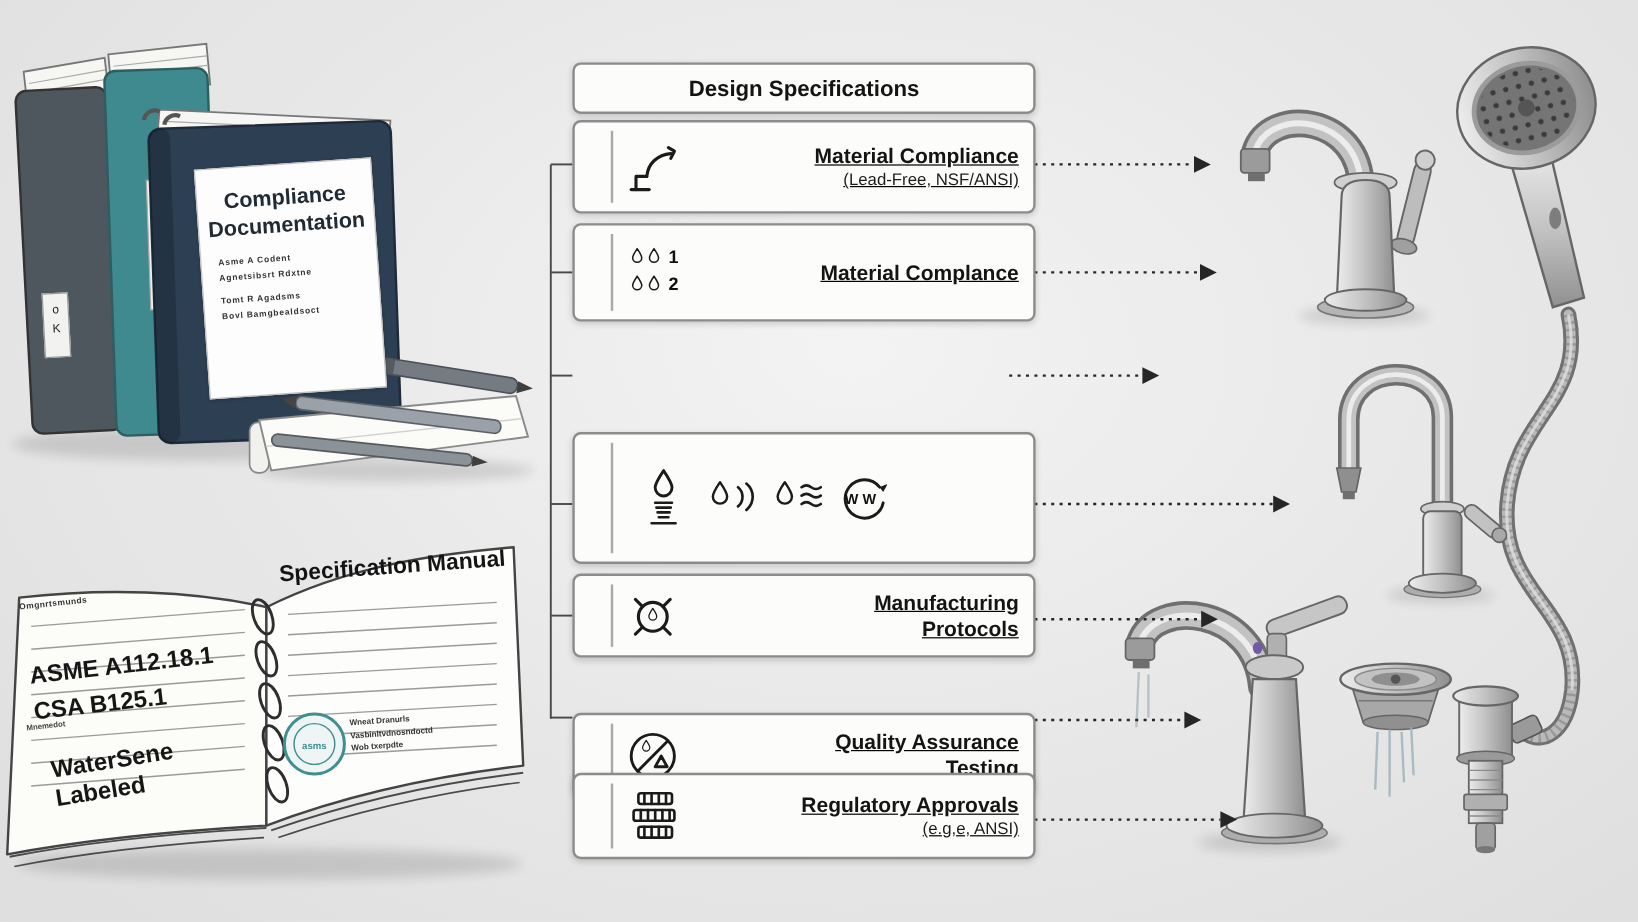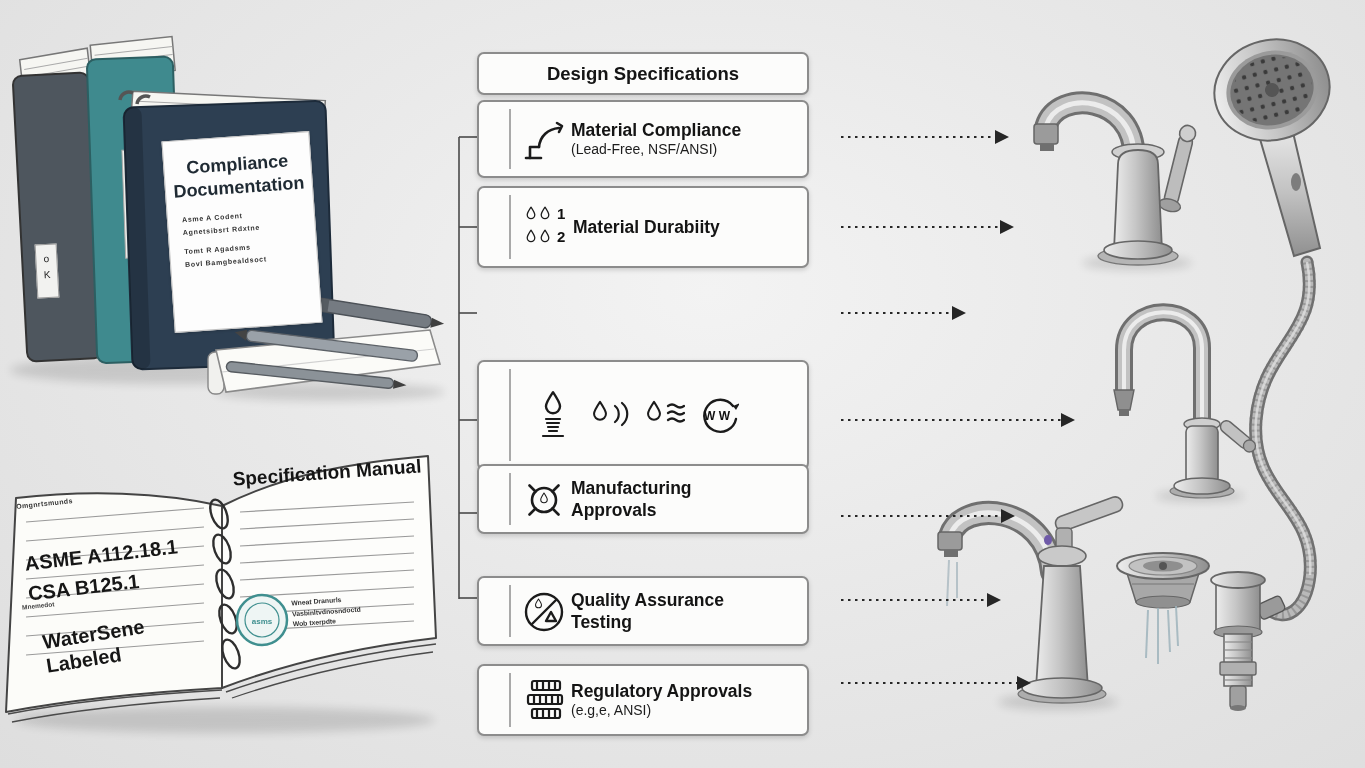--- a/index.html
+++ b/index.html
@@ -3,29 +3,29 @@
 <meta charset="utf-8">
 <title>Diagram</title>
 <style>
   html,body{margin:0;padding:0;}
   body{width:1365px;height:768px;overflow:hidden;background:#e4e4e4;
        font-family:"Liberation Sans","DejaVu Sans",sans-serif;}
   .canvas{position:relative;width:1365px;height:768px;overflow:hidden;
           background:radial-gradient(ellipse at 52% 38%, #f3f3f3 0%, #e9e9e9 45%, #dedede 100%);}
   .bg{position:absolute;left:0;top:0;z-index:1;}
   .ov{position:absolute;z-index:2;}
-  .fbox{position:absolute;left:477px;width:332px;z-index:3;background:#fcfcfb;
+  .fbox{position:absolute;left:477px;width:386px;z-index:3;background:#fcfcfb;
         border:2px solid #8c8c8c;border-radius:7px;box-shadow:0 2px 5px rgba(0,0,0,.16);
         display:flex;align-items:center;box-sizing:border-box;}
   .fhead{justify-content:center;}
   .htxt{font-size:18.5px;font-weight:700;color:#141414;}
   .rule{position:absolute;left:30px;top:7px;bottom:7px;width:2px;background:#a9a9a9;}
   .icn{margin-left:42px;flex:0 0 auto;display:flex;align-items:center;}
   .icn svg{display:block;}
-  .txt{flex:1;text-align:left;padding:0 12px 0 4px;}
+  .txt{flex:1;text-align:right;padding:0 12px 0 4px;text-decoration:underline;}
   .t1{font-size:17.5px;font-weight:700;color:#141414;line-height:1.28;}
   .t2{font-size:14px;font-weight:400;color:#1d1d1d;line-height:1.28;}
   .icnrow{margin-left:52px;display:flex;gap:8px;align-items:center;}
   svg text{font-family:"Liberation Sans","DejaVu Sans",sans-serif;}
 
   
   .binder-label{left:168px;top:136px;width:148px;height:192px;background:#fdfdfd;
     border:1px solid #c2c2c2;transform:rotate(-4deg);box-shadow:0 1px 3px rgba(0,0,0,.2);
     padding-top:16px;box-sizing:border-box;}
   .bl-title{font-size:18px;font-weight:700;color:#1f2a33;text-align:center;line-height:1.25;}
@@ -340,21 +340,21 @@
     <svg width="48" height="46" viewBox="0 0 48 46">
       <use href="#drop" x="3" y="2" width="14" height="14"></use>
           <use href="#drop" x="17" y="2" width="14" height="14"></use>
       <use href="#drop" x="3" y="25" width="14" height="14"></use>
           <use href="#drop" x="17" y="25" width="14" height="14"></use>
       <text x="36" y="15" font-size="15" font-weight="bold" fill="#111">1</text>
       <text x="36" y="38" font-size="15" font-weight="bold" fill="#111">2</text>
     </svg>
   </span>
   <div class="txt">
-    <div class="t1">Material Durabiity</div>
+    <div class="t1">Material Complance</div>
   </div>
 </div>
 
 
 <div class="fbox" style="top:360px;height:110px;">
   <span class="rule"></span>
   <div class="icnrow">
     <svg width="46" height="50" viewBox="0 0 46 50" fill="none" stroke="#1b1b1b" stroke-width="2.2" stroke-linecap="round">
       <use href="#drop" x="9" y="0" width="26" height="26"></use>
       <path d="M15 29 h14 M16 33 h12 M17 37 h10 M18 41 h8 M12 46 h20"></path>
@@ -368,52 +368,52 @@
       <path d="M29 16 q4 -3 8 0 t8 0 M29 23 q4 -3 8 0 t8 0 M29 30 q4 -3 8 0 t8 0"></path>
     </svg>
     <svg width="46" height="50" viewBox="0 0 46 50" fill="none" stroke="#1b1b1b" stroke-width="2.4" stroke-linecap="round">
       <path d="M40 16 a16 16 0 1 0 3 13"></path>
       <polygon points="40,16 47,13 43,20" fill="#1b1b1b" stroke="none"></polygon>
       <text x="24" y="30" font-size="12" font-weight="bold" fill="#111" stroke="none" text-anchor="middle">W W</text>
     </svg>
   </div>
 </div>
 
-<div class="fbox" style="top:464px;height:70px;">
+<div class="fbox" style="top:478px;height:70px;">
   <span class="rule"></span>
   <span class="icn">
     <svg width="46" height="46" viewBox="0 0 46 46" fill="none" stroke="#1b1b1b" stroke-width="2.6" stroke-linecap="round">
       <circle cx="23" cy="24" r="12"></circle>
       <path d="M14.5 15.5 l-6 -6 M31.5 15.5 l6 -6 M14.5 32.5 l-6 6 M31.5 32.5 l6 6"></path>
       <use href="#drop" x="17" y="16" width="12" height="12"></use>
     </svg>
   </span>
   <div class="txt">
     <div class="t1">Manufacturing</div>
-    <div class="t1">Approvals</div>
-  </div>
-</div>
-
-<div class="fbox" style="top:576px;height:70px;">
+    <div class="t1">Protocols</div>
+  </div>
+</div>
+
+<div class="fbox" style="top:594px;height:70px;">
   <span class="rule"></span>
   <span class="icn">
     <svg width="46" height="46" viewBox="0 0 46 46" fill="none" stroke="#1b1b1b" stroke-width="2.4" stroke-linecap="round" stroke-linejoin="round">
       <circle cx="23" cy="24" r="18"></circle>
       <path d="M11 36 L35 12"></path>
       <use href="#drop" x="12" y="10" width="11" height="11"></use>
       <path d="M25 33 h10 l-5 -9 z"></path>
     </svg>
   </span>
   <div class="txt">
     <div class="t1">Quality Assurance</div>
     <div class="t1">Testing</div>
   </div>
 </div>
 
-<div class="fbox" style="top:644px;height:72px;margin-top:20px;">
+<div class="fbox" style="top:644px;height:72px;">
   <span class="rule"></span>
   <span class="icn">
     <svg width="46" height="46" viewBox="0 0 46 46" fill="none" stroke="#1b1b1b" stroke-width="2.2" stroke-linecap="round">
       <rect x="11" y="4" width="28" height="9" rx="2"></rect>
           <rect x="7" y="18" width="34" height="9" rx="2"></rect>
       <rect x="11" y="32" width="28" height="9" rx="2"></rect>
       <path d="M16 4 v9 M22 4 v9 M28 4 v9 M34 4 v9"></path>
       <path d="M13 18 v9 M19 18 v9 M25 18 v9 M31 18 v9 M37 18 v9"></path>
       <path d="M16 32 v9 M22 32 v9 M28 32 v9 M34 32 v9"></path>
     </svg>

